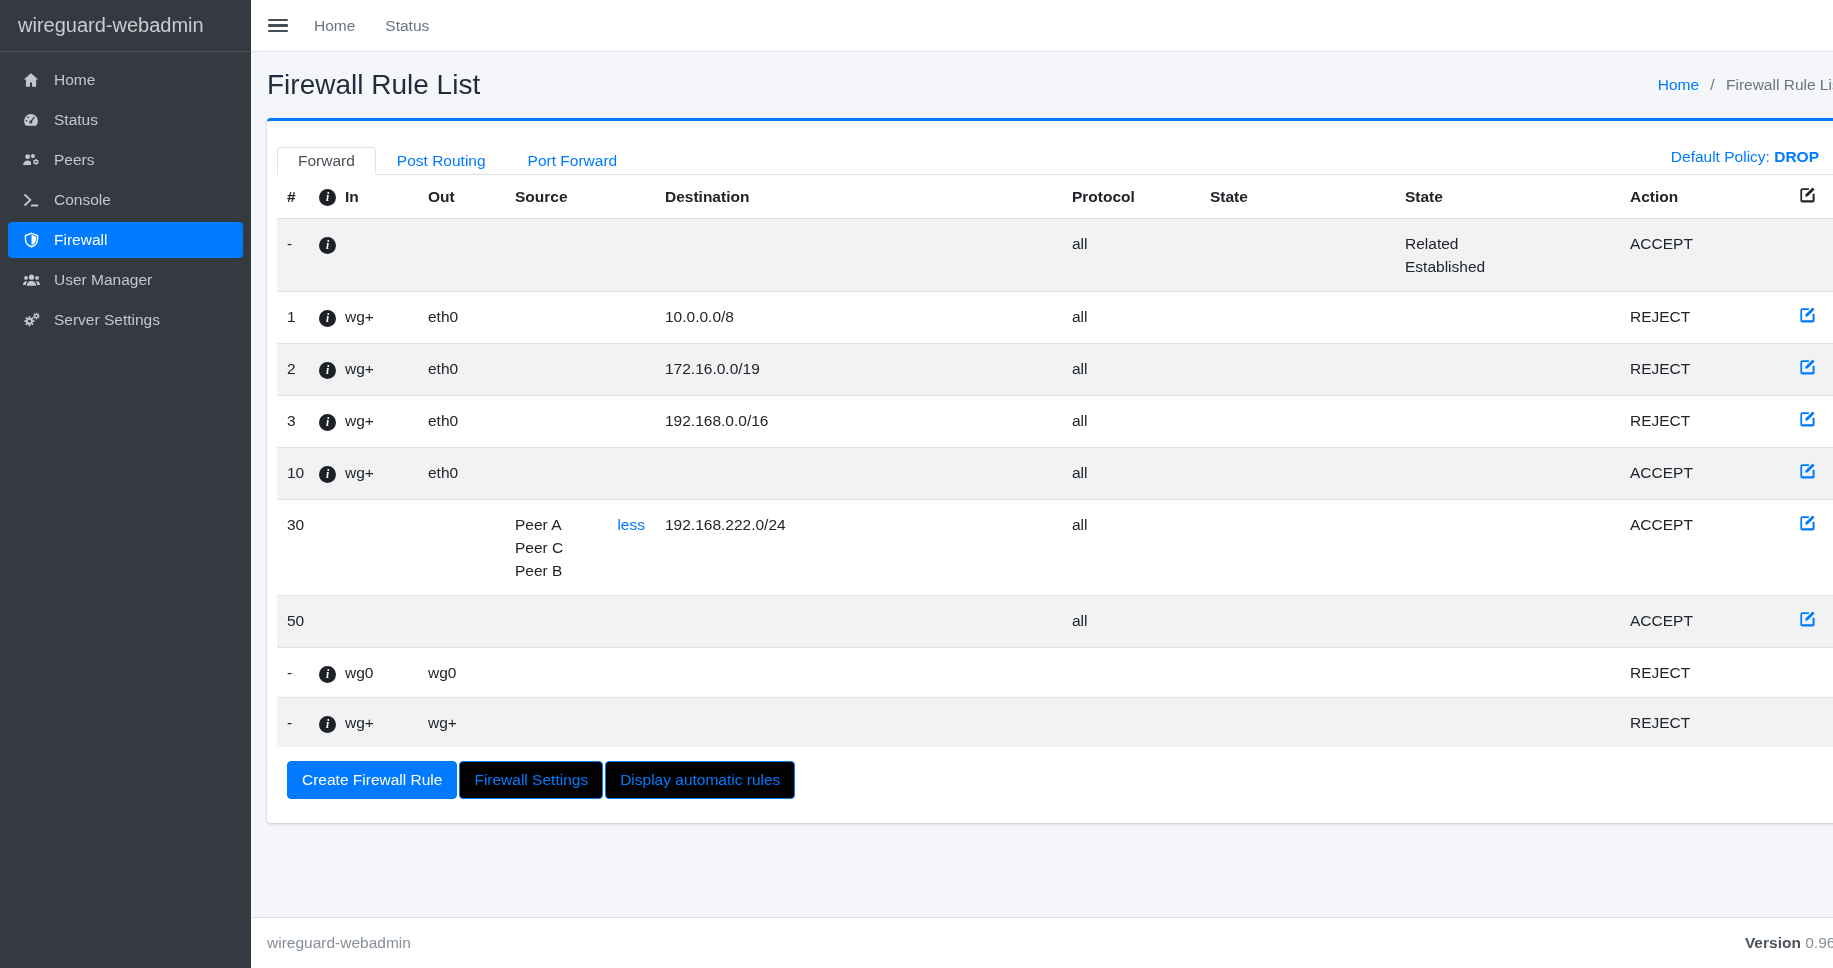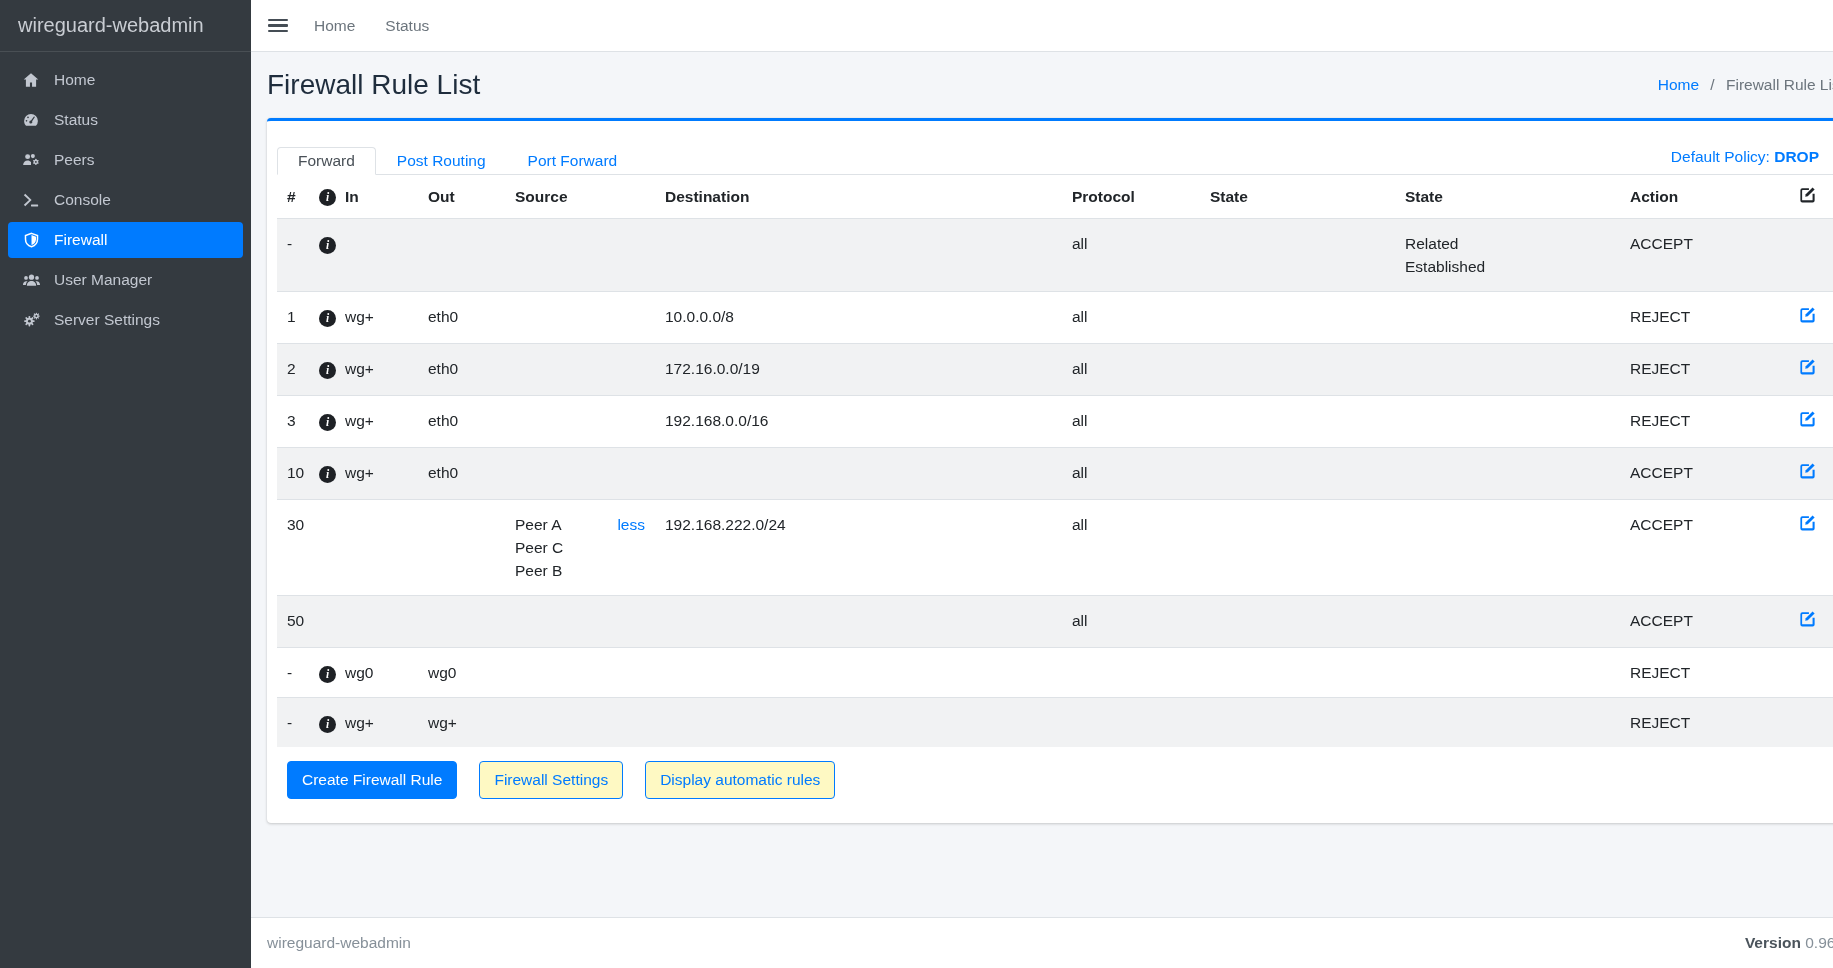--- a/index.html
+++ b/index.html
@@ -60,25 +60,25 @@
   table.rules tbody tr:nth-child(odd){background:#f1f2f3;}
   .info-icon{display:inline-block;width:17px;height:17px;border-radius:50%;background:#1e2125;color:#fff;
     font-size:11.5px;font-weight:700;line-height:17px;text-align:center;cursor:pointer;
     font-family:"Liberation Serif","DejaVu Serif",serif;font-style:italic;}
   .edit-link{color:#007bff;cursor:pointer;display:inline-flex;}
   th .edit-head{color:#212529;display:inline-flex;}
   .src-top{display:flex;justify-content:space-between;align-items:flex-start;}
   .less-link{color:#007bff;cursor:pointer;text-decoration:none;}
 
   
-  .btn-row{display:flex;gap:22px;margin:14px 0 0 10px;}
+  .btn-row{display:flex;gap:2px;margin:14px 0 0 10px;}
   .btn{font-size:15.5px;line-height:20px;padding:8px 14px;border-radius:4px;cursor:pointer;
     border:1px solid #007bff;font-family:inherit;}
   .btn.primary{background:#007bff;color:#fff;}
-  .btn.outline{background:#fef9c3;color:#007bff;}
+  .btn.outline{background:#000000;color:#007bff;}
 
   
   .footer{position:absolute;left:0;bottom:0;width:1609px;box-sizing:border-box;background:#fff;
     border-top:1px solid #dee2e6;padding:16px;display:flex;justify-content:space-between;
     color:#869099;}
   .footer .ver b{color:#4b545c;font-weight:700;}
 </style>
 </head>
 <body>
 

